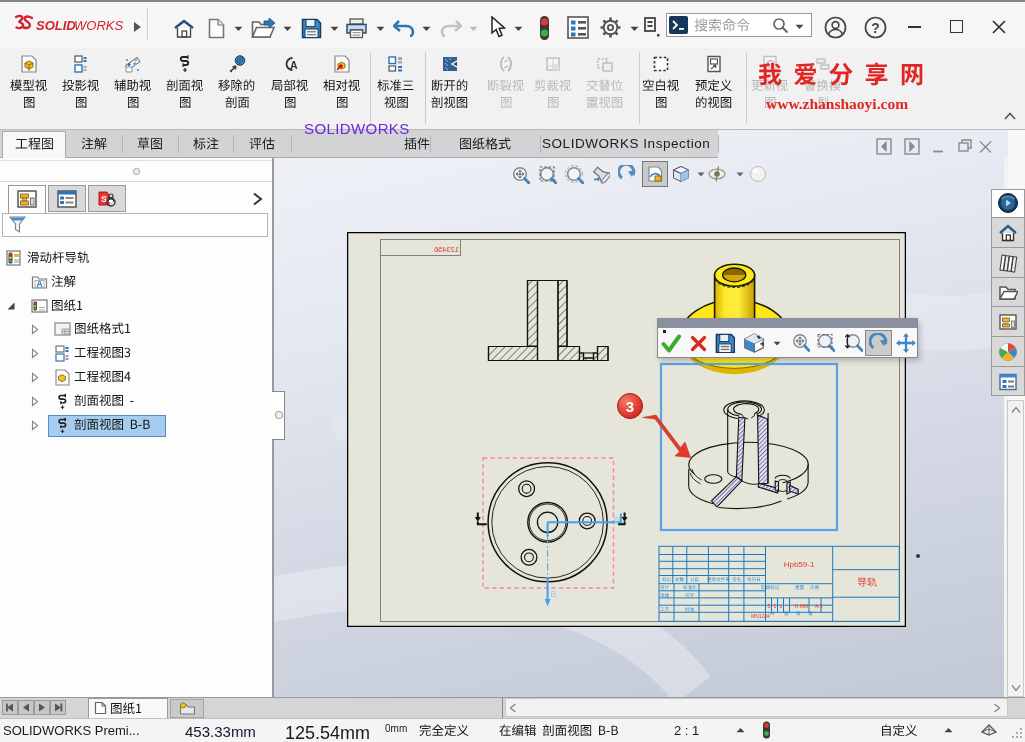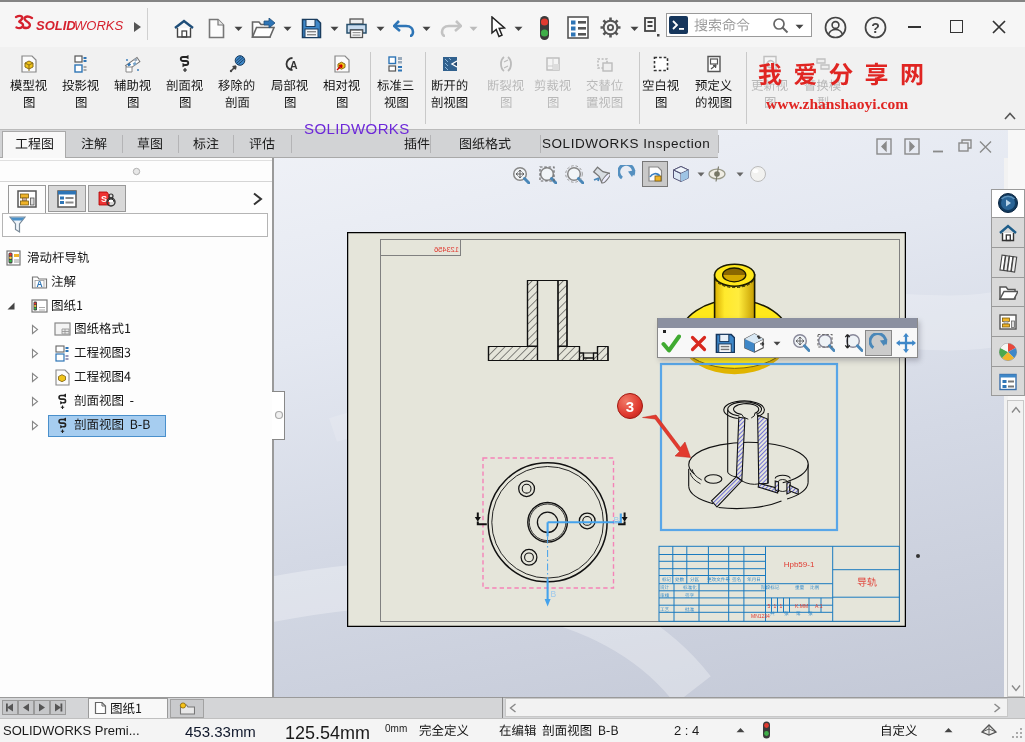--- a/index.html
+++ b/index.html
@@ -955,21 +955,21 @@
 <div class="ab" style="left:3px;top:723px;font-size:13px;color:#1a1a1a">SOLIDWORKS Premi...</div>
 <div class="ab" style="left:185px;top:723px;font-size:15px;color:#0f172a">453.33mm</div>
 <div class="ab" style="left:285px;top:723px;font-size:18px;color:#1a1a1a">125.54mm</div>
 <div class="ab" style="left:385px;top:723px;font-size:10px;color:#1a1a1a">0mm</div>
 <svg width="50" height="14" viewBox="0 -11.00 50 14" style="position:absolute;left:419.0px;top:723.5px;overflow:visible;">
     <path fill="#1a1a1a" d="M2.9 -6.9V-6H9.7V-6.9ZM0.7 -4.6V-3.7H4C3.7 -1.8 3.1 -0.5 0.4 0.2C0.6 0.4 0.9 0.8 1 1C3.9 0.2 4.7 -1.4 5 -3.7H7.2V-0.5C7.2 0.5 7.5 0.8 8.6 0.8C8.8 0.8 10.3 0.8 10.5 0.8C11.6 0.8 11.8 0.4 11.9 -1.4C11.7 -1.4 11.3 -1.6 11.1 -1.8C11 -0.3 11 -0.1 10.5 -0.1C10.2 -0.1 9 -0.1 8.7 -0.1C8.2 -0.1 8.1 -0.2 8.1 -0.5V-3.7H11.8V-4.6ZM1 -9.2V-6.5H2V-8.3H10.5V-6.5H11.5V-9.2H6.7V-10.5H5.7V-9.2Z M18.7 -9.6C19.8 -8 22 -6.2 24 -5C24.1 -5.3 24.4 -5.6 24.6 -5.9C22.6 -6.8 20.4 -8.7 19.1 -10.5H18.2C17.2 -8.9 15.1 -6.9 13 -5.7C13.2 -5.5 13.4 -5.2 13.6 -5C15.7 -6.2 17.7 -8.1 18.7 -9.6ZM13.4 -0.2V0.7H24.1V-0.2H19.2V-2.3H23V-3.1H19.2V-5.1H22.5V-5.9H15V-5.1H18.2V-3.1H14.5V-2.3H18.2V-0.2Z M27.8 -4.7C27.5 -2.4 26.8 -0.7 25.4 0.4C25.7 0.6 26.1 0.9 26.2 1.1C27 0.4 27.6 -0.6 28.1 -1.8C29.2 0.4 31.1 0.8 33.7 0.8H36.6C36.7 0.6 36.8 0.1 37 -0.1C36.4 -0.1 34.2 -0.1 33.8 -0.1C33 -0.1 32.3 -0.2 31.7 -0.3V-2.8H35.5V-3.7H31.7V-5.8H34.9V-6.7H27.6V-5.8H30.8V-0.5C29.7 -0.9 28.9 -1.6 28.4 -2.9C28.6 -3.5 28.7 -4 28.8 -4.6ZM26 -9.1V-6.3H26.9V-8.2H35.5V-6.3H36.5V-9.1H31.7V-10.5H30.7V-9.1Z M42.7 -10.2C43.1 -9.3 43.7 -8 43.9 -7.2L44.8 -7.6C44.5 -8.4 44 -9.6 43.5 -10.6ZM47.4 -9.6C46.6 -7.2 45.5 -5.1 43.8 -3.4C42.2 -4.9 41 -6.9 40.2 -9.1L39.3 -8.8C40.2 -6.5 41.5 -4.4 43.1 -2.7C41.7 -1.5 40 -0.5 38 0.2C38.1 0.4 38.4 0.8 38.5 1C40.6 0.2 42.4 -0.8 43.8 -2C45.2 -0.7 46.9 0.3 48.9 1C49 0.7 49.3 0.4 49.5 0.2C47.6 -0.4 45.9 -1.4 44.5 -2.7C46.3 -4.5 47.5 -6.7 48.4 -9.3Z"></path>
   </svg>
 <svg width="120" height="14" viewBox="0 -11.00 120 14" style="position:absolute;left:499.0px;top:723.5px;overflow:visible;">
     <path fill="#1a1a1a" d="M4.9 -10.5C4.7 -9.9 4.5 -9.2 4.2 -8.6H0.8V-7.7H3.8C3 -6.1 1.9 -4.6 0.5 -3.6C0.6 -3.4 0.9 -3 1 -2.7C1.5 -3.1 2 -3.5 2.4 -4V1H3.4V-5.1C3.9 -5.9 4.5 -6.8 4.9 -7.7H11.7V-8.6H5.3C5.5 -9.1 5.7 -9.7 5.9 -10.3ZM7.5 -7V-4.6H4.7V-3.7H7.5V-0.2H4.2V0.7H11.7V-0.2H8.4V-3.7H11.2V-4.6H8.4V-7Z M13 -0.7 13.2 0.2C14.2 -0.2 15.6 -0.8 16.8 -1.3L16.6 -2C15.3 -1.5 13.9 -1 13 -0.7ZM13.3 -5.3C13.4 -5.4 13.7 -5.4 15.1 -5.6C14.6 -4.8 14.2 -4.2 13.9 -4C13.6 -3.5 13.3 -3.2 13.1 -3.1C13.2 -2.9 13.3 -2.5 13.3 -2.3C13.6 -2.4 14 -2.6 16.7 -3.2C16.7 -3.4 16.7 -3.7 16.7 -4L14.6 -3.5C15.5 -4.7 16.3 -6.1 17.1 -7.5L16.3 -7.9C16.1 -7.4 15.8 -6.9 15.6 -6.5L14.2 -6.3C14.9 -7.4 15.6 -8.8 16.1 -10.2L15.2 -10.5C14.7 -9 13.9 -7.3 13.6 -6.9C13.4 -6.5 13.2 -6.2 13 -6.1C13.1 -5.9 13.2 -5.5 13.3 -5.3ZM20.3 -4.4V-2.5H19.3V-4.4ZM20.9 -4.4H21.8V-2.5H20.9ZM18.5 -5.2V0.9H19.3V-1.8H20.3V0.6H20.9V-1.8H21.8V0.6H22.5V-1.8H23.4V0.1C23.4 0.2 23.4 0.2 23.3 0.2C23.2 0.2 23 0.2 22.7 0.2C22.8 0.4 22.9 0.7 22.9 0.9C23.3 0.9 23.6 0.9 23.9 0.8C24.1 0.7 24.1 0.4 24.1 0.1V-5.2L23.4 -5.2ZM22.5 -4.4H23.4V-2.5H22.5ZM20.1 -10.3C20.3 -10 20.5 -9.5 20.6 -9.2H17.7V-6.4C17.7 -4.5 17.6 -1.7 16.4 0.3C16.6 0.4 17 0.6 17.1 0.8C18.3 -1.2 18.5 -4.2 18.5 -6.2H24V-9.2H21.6C21.5 -9.6 21.2 -10.1 20.9 -10.6ZM18.5 -8.3H23.1V-7H18.5Z M31.9 -9.4H35.2V-8.1H31.9ZM31 -10.1V-7.4H36.1V-10.1ZM26 -4.2C26.1 -4.2 26.5 -4.3 26.9 -4.3H28.1V-2.5L25.5 -2.1L25.7 -1.2L28.1 -1.7V1H28.9V-1.8L30.3 -2.1L30.3 -2.9L28.9 -2.7V-4.3H30.1V-5.2H28.9V-7.1H28.1V-5.2H26.9C27.2 -6 27.6 -7.1 27.9 -8.1H30.1V-9H28.1C28.2 -9.5 28.3 -9.9 28.4 -10.3L27.4 -10.5C27.4 -10 27.3 -9.5 27.2 -9H25.6V-8.1H27C26.7 -7.1 26.4 -6.3 26.3 -6C26.1 -5.4 25.9 -5 25.7 -5C25.8 -4.8 26 -4.3 26 -4.2ZM35.2 -5.9V-4.8H32V-5.9ZM30 -1 30.1 -0.1 35.2 -0.5V1H36.1V-0.6L37 -0.7L37 -1.4L36.1 -1.4V-5.9H36.9V-6.7H30.3V-5.9H31.1V-1ZM35.2 -4.1V-3H32V-4.1ZM35.2 -2.3V-1.3L32 -1.1V-2.3Z M51 -9.1V-2.1H51.9V-9.1ZM53.7 -10.3V-0.2C53.7 0 53.6 0.1 53.4 0.1C53.2 0.1 52.4 0.1 51.6 0.1C51.8 0.3 51.9 0.8 52 1C53 1 53.7 1 54.1 0.8C54.4 0.7 54.6 0.4 54.6 -0.2V-10.3ZM44.9 -7.9C45.1 -7.2 45.4 -6.3 45.4 -5.7L46.2 -5.9C46.2 -6.5 45.9 -7.3 45.7 -8ZM46.6 -10.4V-9H44V-8.1H50.1V-9H47.5V-10.4ZM48.5 -8.1C48.3 -7.4 48 -6.4 47.8 -5.8L48.5 -5.6H43.6V-4.8H50.5V-5.6H48.6C48.8 -6.2 49.1 -7.1 49.4 -7.9ZM44.5 -3.6V0.9H45.4V0.3H48.7V0.8H49.6V-3.6ZM45.4 -0.5V-2.8H48.7V-0.5Z M60.5 -4.2H63.1V-2.8H60.5ZM60.5 -4.9V-6.3H63.1V-4.9ZM60.5 -2H63.1V-0.5H60.5ZM56.4 -9.7V-8.8H61.2C61.1 -8.3 61 -7.7 60.8 -7.2H56.9V1H57.8V0.3H65.9V1H66.8V-7.2H61.8L62.3 -8.8H67.4V-9.7ZM57.8 -0.5V-6.3H59.6V-0.5ZM65.9 -0.5H64V-6.3H65.9Z M73.8 -9.9V-3.2H74.7V-9.1H78.5V-3.2H79.5V-9.9ZM70 -10.1C70.5 -9.6 71 -8.9 71.2 -8.4L72 -8.9C71.8 -9.3 71.2 -10 70.8 -10.5ZM76.1 -8.1V-5.7C76.1 -3.7 75.7 -1.3 72.5 0.3C72.7 0.5 73 0.8 73.2 1C75 0 76 -1.3 76.5 -2.7V-0.2C76.5 0.6 76.8 0.8 77.7 0.8H78.8C79.9 0.8 80.1 0.3 80.2 -1.7C80 -1.7 79.6 -1.9 79.4 -2C79.3 -0.2 79.3 0.1 78.8 0.1H77.8C77.5 0.1 77.4 0 77.4 -0.4V-3.5H76.8C76.9 -4.2 77 -5 77 -5.7V-8.1ZM68.9 -8.3V-7.5H71.9C71.2 -5.9 69.9 -4.3 68.6 -3.5C68.8 -3.3 69 -2.8 69 -2.6C69.5 -2.9 70 -3.4 70.5 -3.9V1H71.4V-4.4C71.8 -3.8 72.4 -3.1 72.6 -2.7L73.2 -3.5C73 -3.8 72.1 -4.8 71.6 -5.3C72.2 -6.1 72.7 -7.1 73.1 -8.1L72.6 -8.4L72.4 -8.3Z M85.3 -3.5C86.3 -3.3 87.6 -2.8 88.3 -2.5L88.7 -3.1C88 -3.5 86.7 -3.9 85.7 -4.1ZM84.1 -1.9C85.8 -1.7 88 -1.2 89.2 -0.8L89.6 -1.5C88.3 -1.9 86.2 -2.4 84.5 -2.5ZM81.7 -10V1H82.6V0.5H91.2V1H92.1V-10ZM82.6 -0.4V-9.1H91.2V-0.4ZM85.8 -8.8C85.2 -7.8 84.1 -6.9 83 -6.2C83.2 -6.1 83.5 -5.8 83.7 -5.7C84.1 -5.9 84.5 -6.2 84.8 -6.5C85.2 -6.1 85.7 -5.8 86.2 -5.4C85.1 -4.9 83.9 -4.5 82.8 -4.3C83 -4.2 83.2 -3.8 83.2 -3.6C84.5 -3.9 85.8 -4.3 87 -5C88 -4.4 89.2 -4 90.4 -3.7C90.5 -3.9 90.7 -4.2 90.9 -4.4C89.8 -4.6 88.7 -5 87.7 -5.4C88.7 -6 89.5 -6.7 90 -7.6L89.5 -7.9L89.3 -7.9H86.1C86.3 -8.1 86.4 -8.3 86.6 -8.6ZM85.3 -7 85.4 -7.1H88.7C88.2 -6.6 87.6 -6.2 87 -5.8C86.3 -6.2 85.8 -6.6 85.3 -7Z M100 0H102.9C105 0 106.4 -0.9 106.4 -2.7C106.4 -3.9 105.6 -4.7 104.5 -4.9V-4.9C105.4 -5.2 105.9 -6 105.9 -6.9C105.9 -8.5 104.6 -9.2 102.7 -9.2H100ZM101.2 -5.3V-8.2H102.6C104 -8.2 104.7 -7.9 104.7 -6.8C104.7 -5.8 104.1 -5.3 102.5 -5.3ZM101.2 -0.9V-4.4H102.8C104.4 -4.4 105.3 -3.9 105.3 -2.7C105.3 -1.5 104.3 -0.9 102.8 -0.9Z M107.5 -3.1H110.7V-3.9H107.5Z M112.6 0H115.5C117.5 0 119 -0.9 119 -2.7C119 -3.9 118.2 -4.7 117.1 -4.9V-4.9C118 -5.2 118.4 -6 118.4 -6.9C118.4 -8.5 117.1 -9.2 115.3 -9.2H112.6ZM113.7 -5.3V-8.2H115.1C116.6 -8.2 117.3 -7.9 117.3 -6.8C117.3 -5.8 116.7 -5.3 115.1 -5.3ZM113.7 -0.9V-4.4H115.3C116.9 -4.4 117.8 -3.9 117.8 -2.7C117.8 -1.5 116.9 -0.9 115.3 -0.9Z"></path>
   </svg>
-<div class="ab" style="left:674px;top:723px;font-size:13px;color:#1a1a1a">2 : 4</div>
+<div class="ab" style="left:674px;top:723px;font-size:13px;color:#1a1a1a">2 : 1</div>
 <svg class="ab" style="left:736px;top:727px" width="9" height="6">
     <path d="M0.5 5.2 L4.5 1 L8.5 5.2 Z" fill="#444"></path>
   </svg>
 <svg class="ab" style="left:762px;top:721px" width="9" height="18" viewBox="0 0 9 18">
 <rect x="1" y="0.5" width="7" height="17" rx="3.5" fill="#3a3a3a"></rect>
 <circle cx="4.5" cy="4.5" r="2.4" fill="#e03a2f"></circle>
     <circle cx="4.5" cy="12.5" r="2.4" fill="#3fae49"></circle>
   </svg>
 <svg width="38" height="14" viewBox="0 -11.00 38 14" style="position:absolute;left:880.0px;top:723.5px;overflow:visible;">
     <path fill="#1a1a1a" d="M3 -5.1H9.7V-3.3H3ZM3 -6V-7.9H9.7V-6ZM3 -2.4H9.7V-0.6H3ZM5.7 -10.5C5.6 -10 5.4 -9.3 5.2 -8.8H2V1H3V0.3H9.7V1H10.7V-8.8H6.2C6.4 -9.3 6.6 -9.8 6.8 -10.4Z M15.3 -4.7C15 -2.4 14.3 -0.7 12.9 0.4C13.2 0.6 13.6 0.9 13.7 1.1C14.5 0.4 15.1 -0.6 15.6 -1.8C16.7 0.4 18.6 0.8 21.2 0.8H24.1C24.2 0.6 24.3 0.1 24.5 -0.1C23.9 -0.1 21.7 -0.1 21.2 -0.1C20.5 -0.1 19.8 -0.2 19.2 -0.3V-2.8H23V-3.7H19.2V-5.8H22.4V-6.7H15.1V-5.8H18.2V-0.5C17.2 -0.9 16.4 -1.6 15.9 -2.9C16.1 -3.5 16.2 -4 16.2 -4.6ZM13.5 -9.1V-6.3H14.4V-8.2H23V-6.3H24V-9.1H19.2V-10.5H18.2V-9.1Z M30.2 -10.2C30.6 -9.3 31.2 -8 31.4 -7.2L32.2 -7.6C32 -8.4 31.4 -9.6 31 -10.6ZM34.9 -9.6C34.1 -7.2 33 -5.1 31.3 -3.4C29.7 -4.9 28.5 -6.9 27.7 -9.1L26.8 -8.8C27.7 -6.5 29 -4.4 30.6 -2.7C29.2 -1.5 27.5 -0.5 25.4 0.2C25.6 0.4 25.9 0.8 26 1C28.1 0.2 29.9 -0.8 31.3 -2C32.7 -0.7 34.4 0.3 36.4 1C36.5 0.7 36.8 0.4 37 0.2C35.1 -0.4 33.4 -1.4 32 -2.7C33.8 -4.5 35 -6.7 35.9 -9.3Z"></path>

